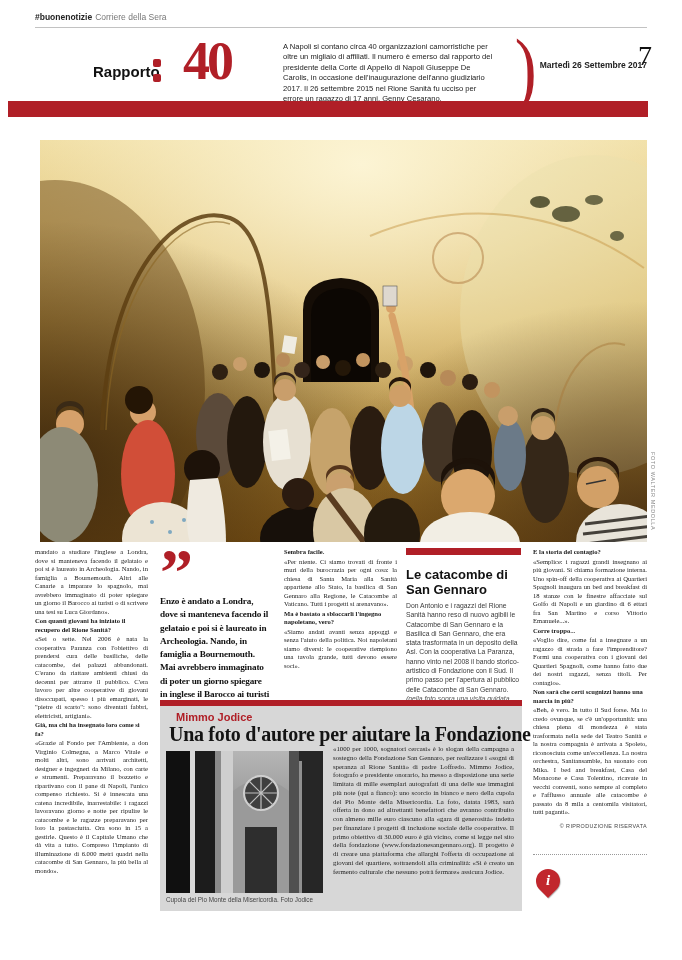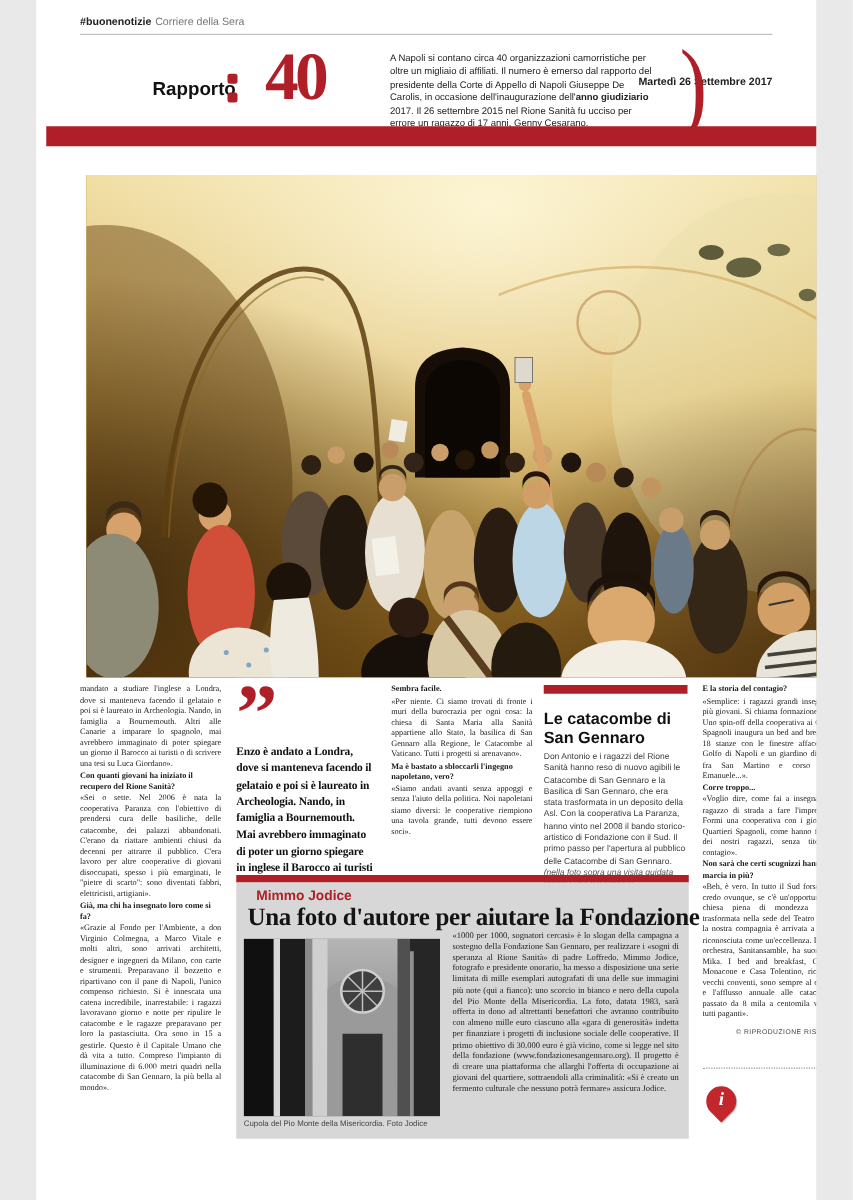--- a/index.html
+++ b/index.html
@@ -1,41 +1,41 @@
 <!DOCTYPE html>
 <html lang="it" style="--accent: #b01f27; --pin: #c1272d; --boxgray: #d7d7d7;"><head>
 <meta charset="utf-8">
 <style>
   :root{
     --accent:#b01f27;
     --pin:#c1272d;
     --boxgray:#d7d7d7;
   }
   html,body{margin:0;padding:0;background:#e9e9e9;}
-  .page{position:relative;width:624px;height:960px;background:#ffffff;margin:0 auto;
+  .page{position:relative;width:682px;height:960px;background:#ffffff;margin:0 auto;
         font-family:"Liberation Serif",serif;color:#1a1a1a;overflow:hidden;}
 
   
   .masthead{position:absolute;left:35px;right:35px;top:12px;display:flex;justify-content:space-between;
             font-family:"Liberation Sans",sans-serif;font-size:8.5px;line-height:10px;}
   .mh-hash{font-weight:bold;color:#222;}
   .mh-paper{color:#777;margin-left:3px;}
   .mh-date{font-weight:bold;color:#222;margin-top:48px;}
   .mh-rule{position:absolute;left:35px;right:35px;top:27px;border-top:1px solid #c2c2c2;}
 
   
   .kicker-label{position:absolute;left:93px;top:63px;font-family:"Liberation Sans",sans-serif;
                 font-weight:bold;font-size:15px;color:#111;}
   .colon{position:absolute;left:153px;top:59px;}
   .colon i{display:block;width:8px;height:8px;background:var(--accent);border-radius:2px;margin-bottom:7px;}
   .bignum{position:absolute;left:183px;top:34px;font-size:54px;font-weight:bold;color:var(--accent);
           letter-spacing:-3px;line-height:1;}
   .summary{position:absolute;left:283px;top:42px;width:214px;margin:0;
            font-family:"Liberation Sans",sans-serif;font-size:7.6px;line-height:10.4px;color:#222;}
-  .summary strong{font-weight:bold;}
+  .summary strong{font-weight:normal;}
   .paren{position:absolute;left:512px;top:28px;font-size:82px;line-height:1;color:var(--accent);
          transform:scaleX(.8);font-family:"Liberation Serif",serif;}
   .pageno{position:absolute;left:638px;top:40px;font-size:28px;color:#111;}
   .redbar{position:absolute;left:8px;top:101px;width:640px;height:16px;background:var(--accent);}
 
   
   .mainphoto{position:absolute;left:40px;top:140px;width:607px;height:402px;margin:0;overflow:hidden;background:#caa24a;}
   .mainphoto svg{display:block;}
   .photocredit{position:absolute;left:650px;top:452px;writing-mode:vertical-rl;
                font-family:"Liberation Sans",sans-serif;font-size:5.5px;letter-spacing:.6px;color:#8a8a8a;}

